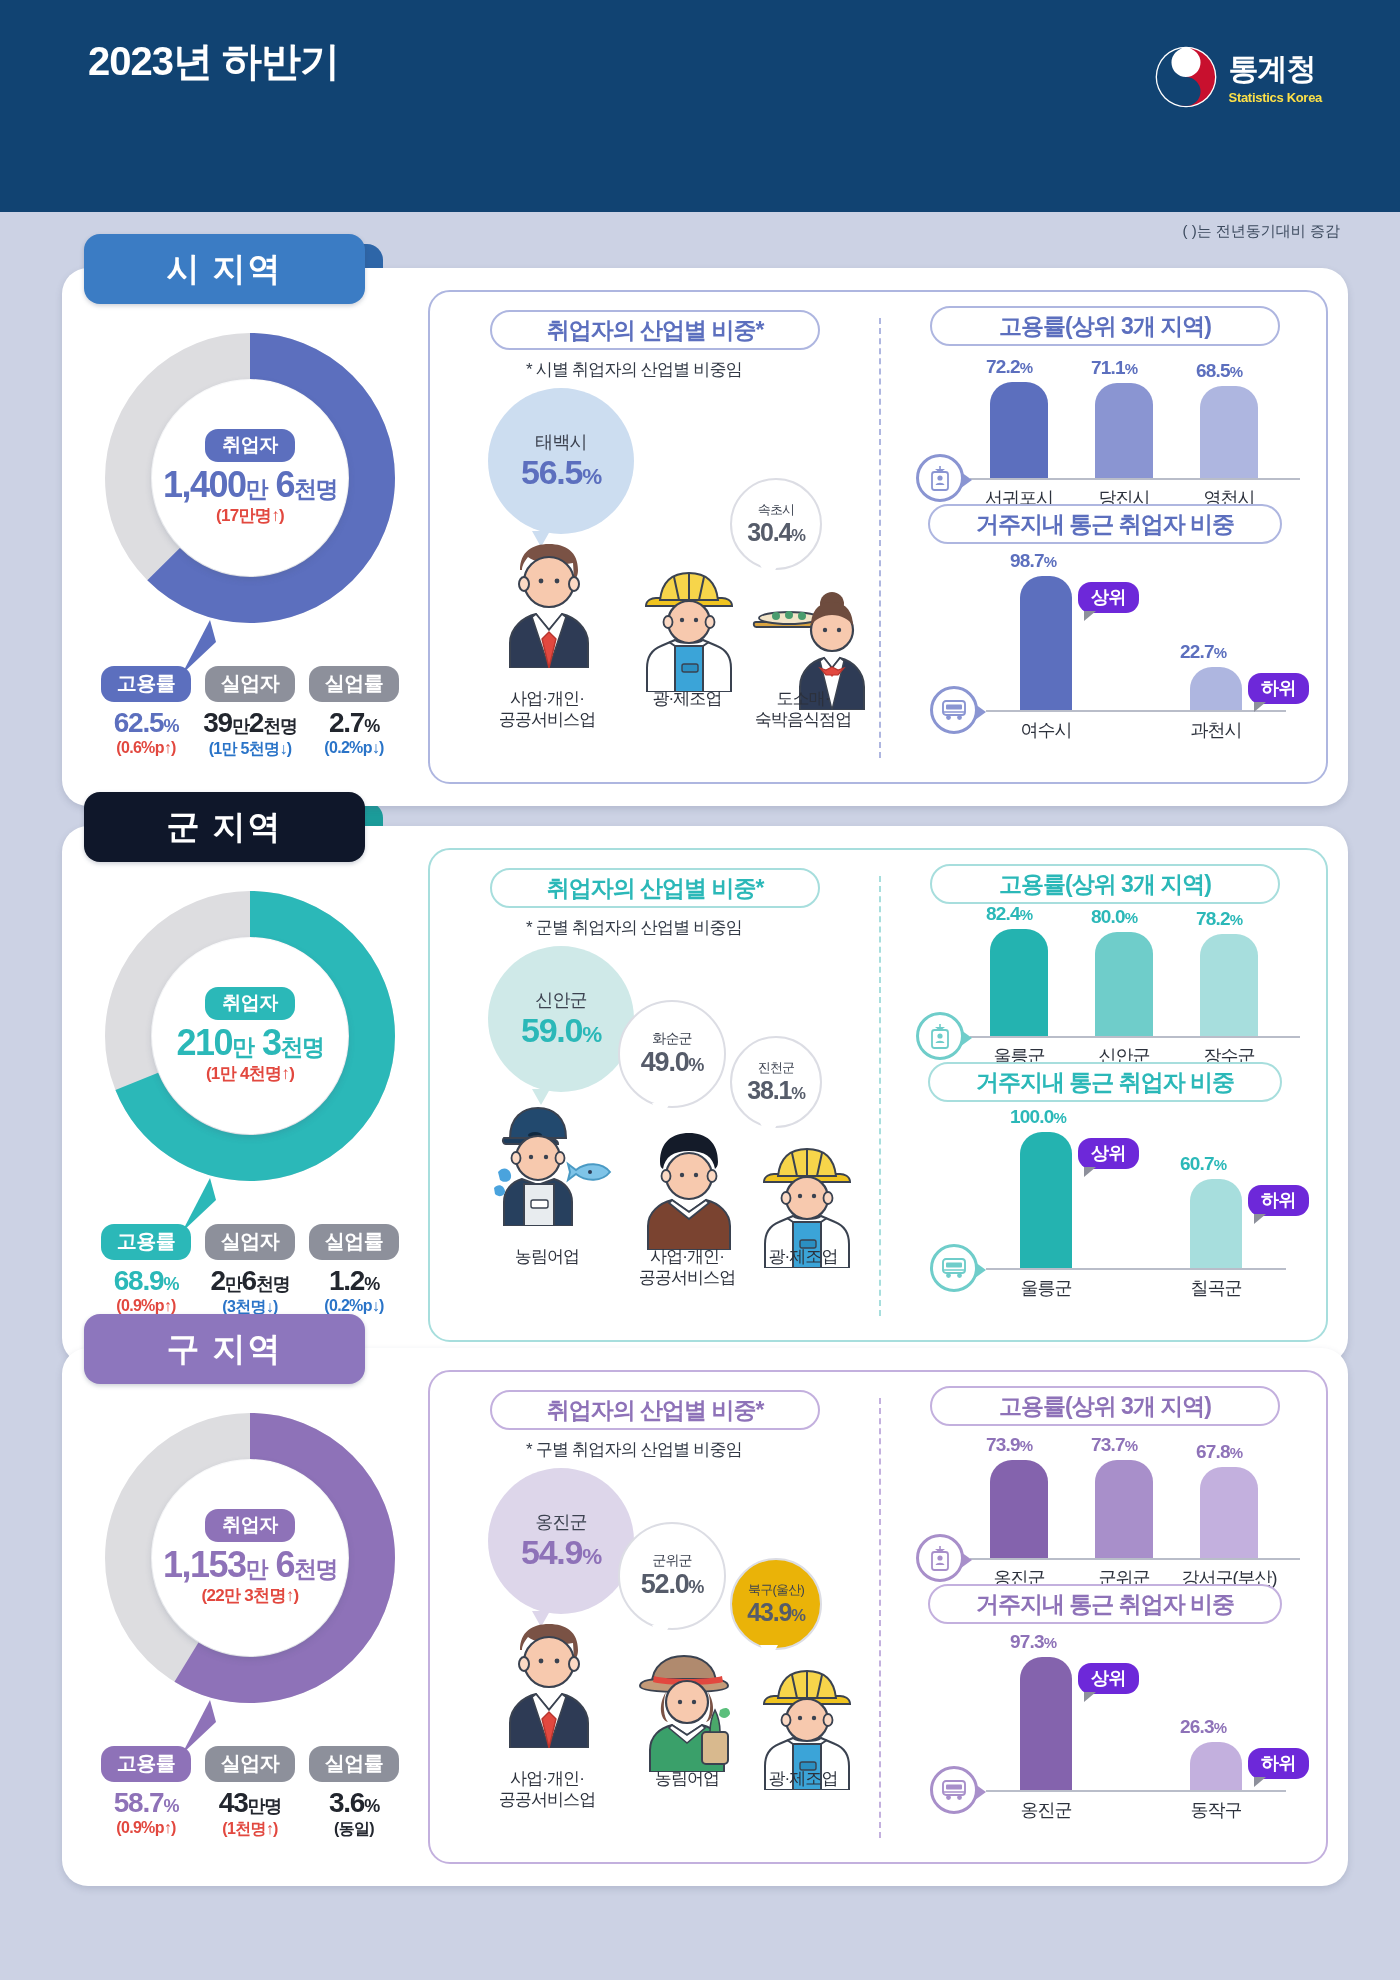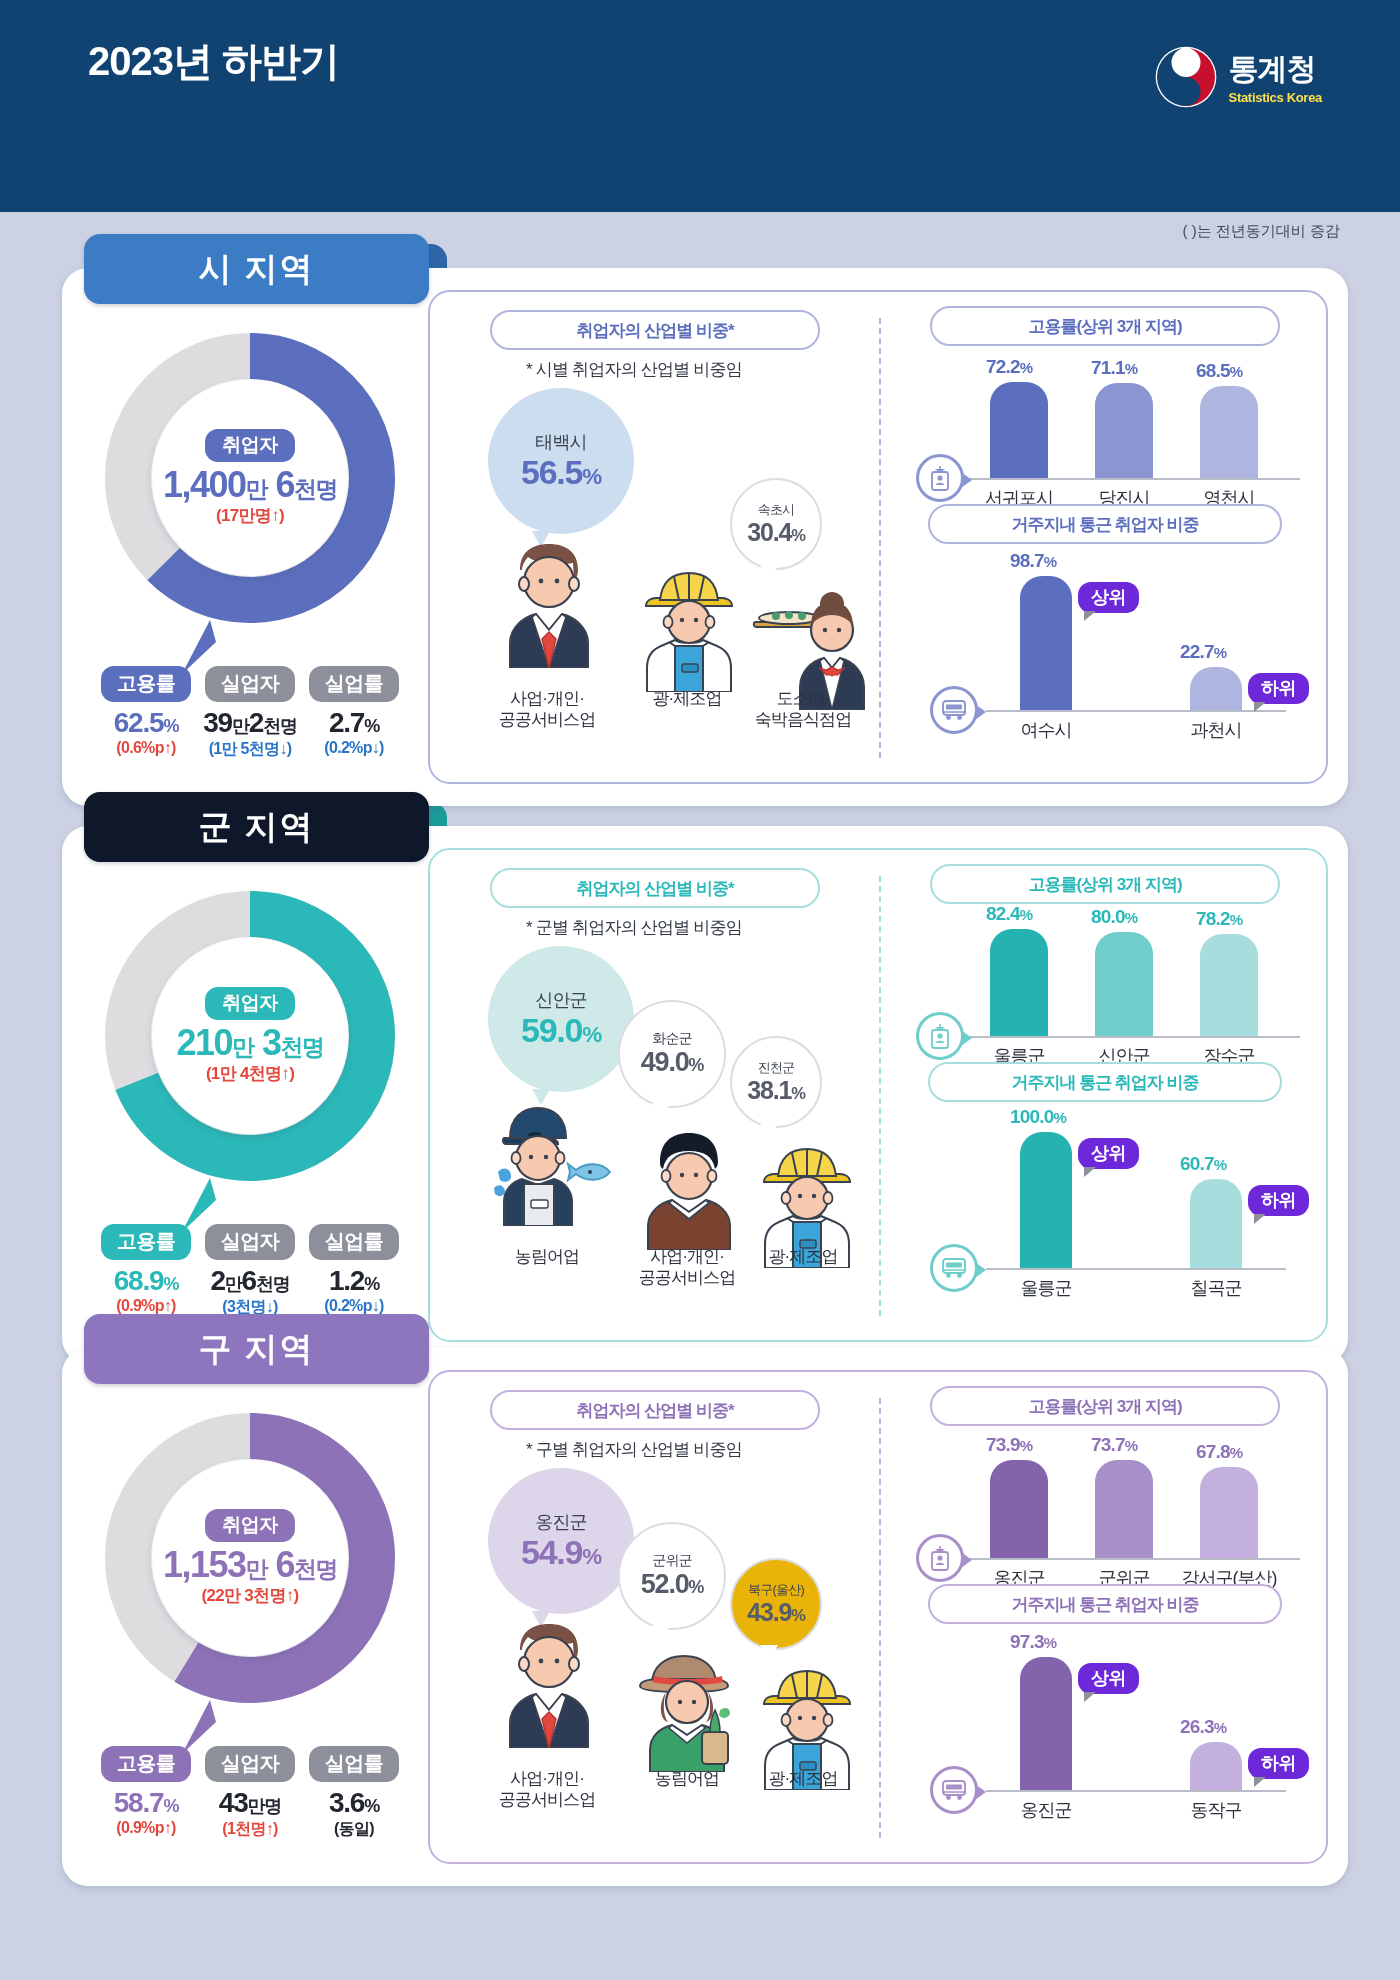--- a/index.html
+++ b/index.html
@@ -48,21 +48,21 @@
     border-radius: 26px;
     box-shadow: 0 3px 7px rgba(80,90,120,0.20);
   }
   #sec-0 { top: 268px; }
   #sec-1 { top: 826px; }
   #sec-2 { top: 1348px; }
 
   .sec-tab {
     position: absolute;
     left: 22px; top: -34px;
-    width: 345px; height: 70px;
+    width: 281px; height: 70px;
     border-radius: 16px;
     display: flex; align-items: center; justify-content: center;
     font-size: 33px; font-weight: bold; color: #ffffff;
     letter-spacing: 2px;
     box-shadow: 0 2px 4px rgba(60,70,100,0.25);
   }
   .sec-tab .ear {
     position: absolute; right: -18px; top: 10px;
     width: 42px; height: 48px; border-radius: 0 16px 16px 0;
     z-index: -1;
@@ -140,21 +140,21 @@
     position: absolute; left: 449px; top: 26px;
     width: 0; height: 440px;
     border-left: 2px dashed #c9cfe3;
   }
 
   .round-title {
     position: absolute;
     height: 40px; border-radius: 20px;
     border: 2px solid;
     display: flex; align-items: center; justify-content: center;
-    font-size: 17px; font-weight: bold; letter-spacing: -1px;
+    font-size: 23px; font-weight: bold; letter-spacing: -1px;
     background: #fff;
   }
 
   
   .ind-title { left: 60px; top: 18px; width: 330px; }
   .ind-note {
     position: absolute; left: 96px; top: 66px;
     font-size: 17px; color: #333a46; letter-spacing: -0.8px;
   }
   .bubble {

